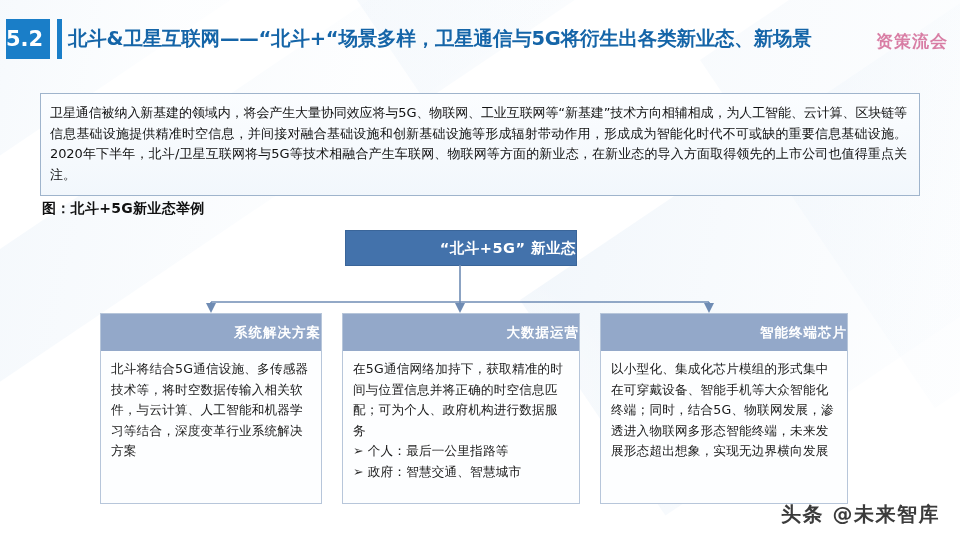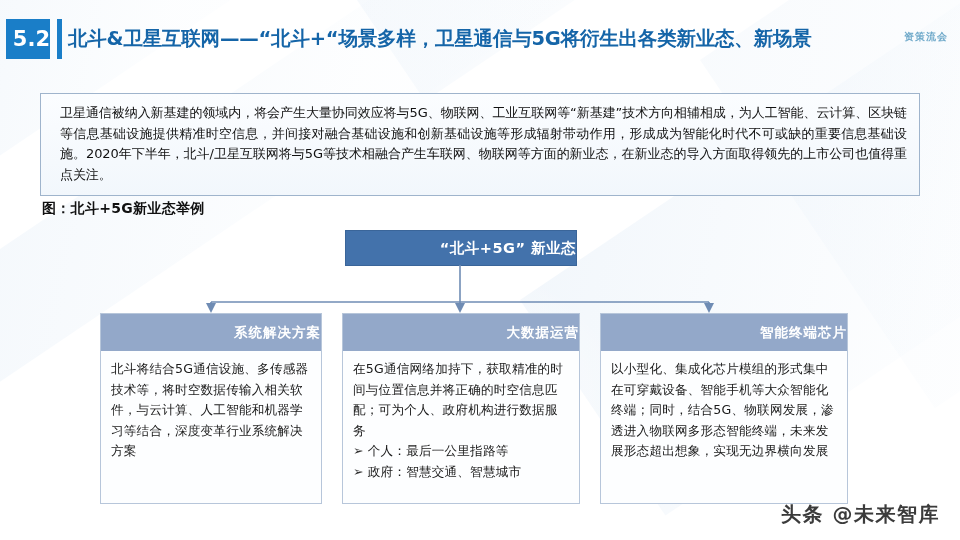--- a/index.html
+++ b/index.html
@@ -55,21 +55,21 @@
   }
   .sec-badge {
     position: absolute;
     left: 6px; top: 19px;
     width: 44px; height: 40px;
     background: #1a7ec8;
     color: #ffffff;
     font-size: 21px;
     font-weight: bold;
     line-height: 40px;
-    text-align: right;
+    text-align: left;
     letter-spacing: 0px;
   }
   .sec-rule {
     position: absolute;
     left: 57px; top: 19px;
     width: 5px; height: 40px;
     background: #1a7ec8;
   }
   .title {
     position: absolute;
@@ -79,36 +79,36 @@
     font-size: 19.5px;
     font-weight: bold;
     letter-spacing: -0.2px;
     white-space: nowrap;
     line-height: 34px;
     z-index: 3;
   }
   .header-watermark {
     position: absolute;
     right: 12px; top: 30px;
-    color: #0369a1;
+    color: #be185d;
     opacity: .55;
-    font-size: 10px;
+    font-size: 17px;
     font-weight: bold;
     letter-spacing: 1px;
     white-space: nowrap;
     z-index: 2;
   }
 
   
   .lead-box {
     position: absolute;
     left: 40px; top: 93px;
     width: 880px;
     box-sizing: border-box;
-    padding: 9px 12px 10px 19px;
+    padding: 9px 12px 10px 9px;
     border: 1px solid #9fb4cc;
     background: linear-gradient(180deg, #fbfdff 0%, #f2f7fc 100%);
     color: #111111;
     font-size: 13px;
     line-height: 20.5px;
     text-align: justify;
     letter-spacing: -0.1px;
   }
 
   

